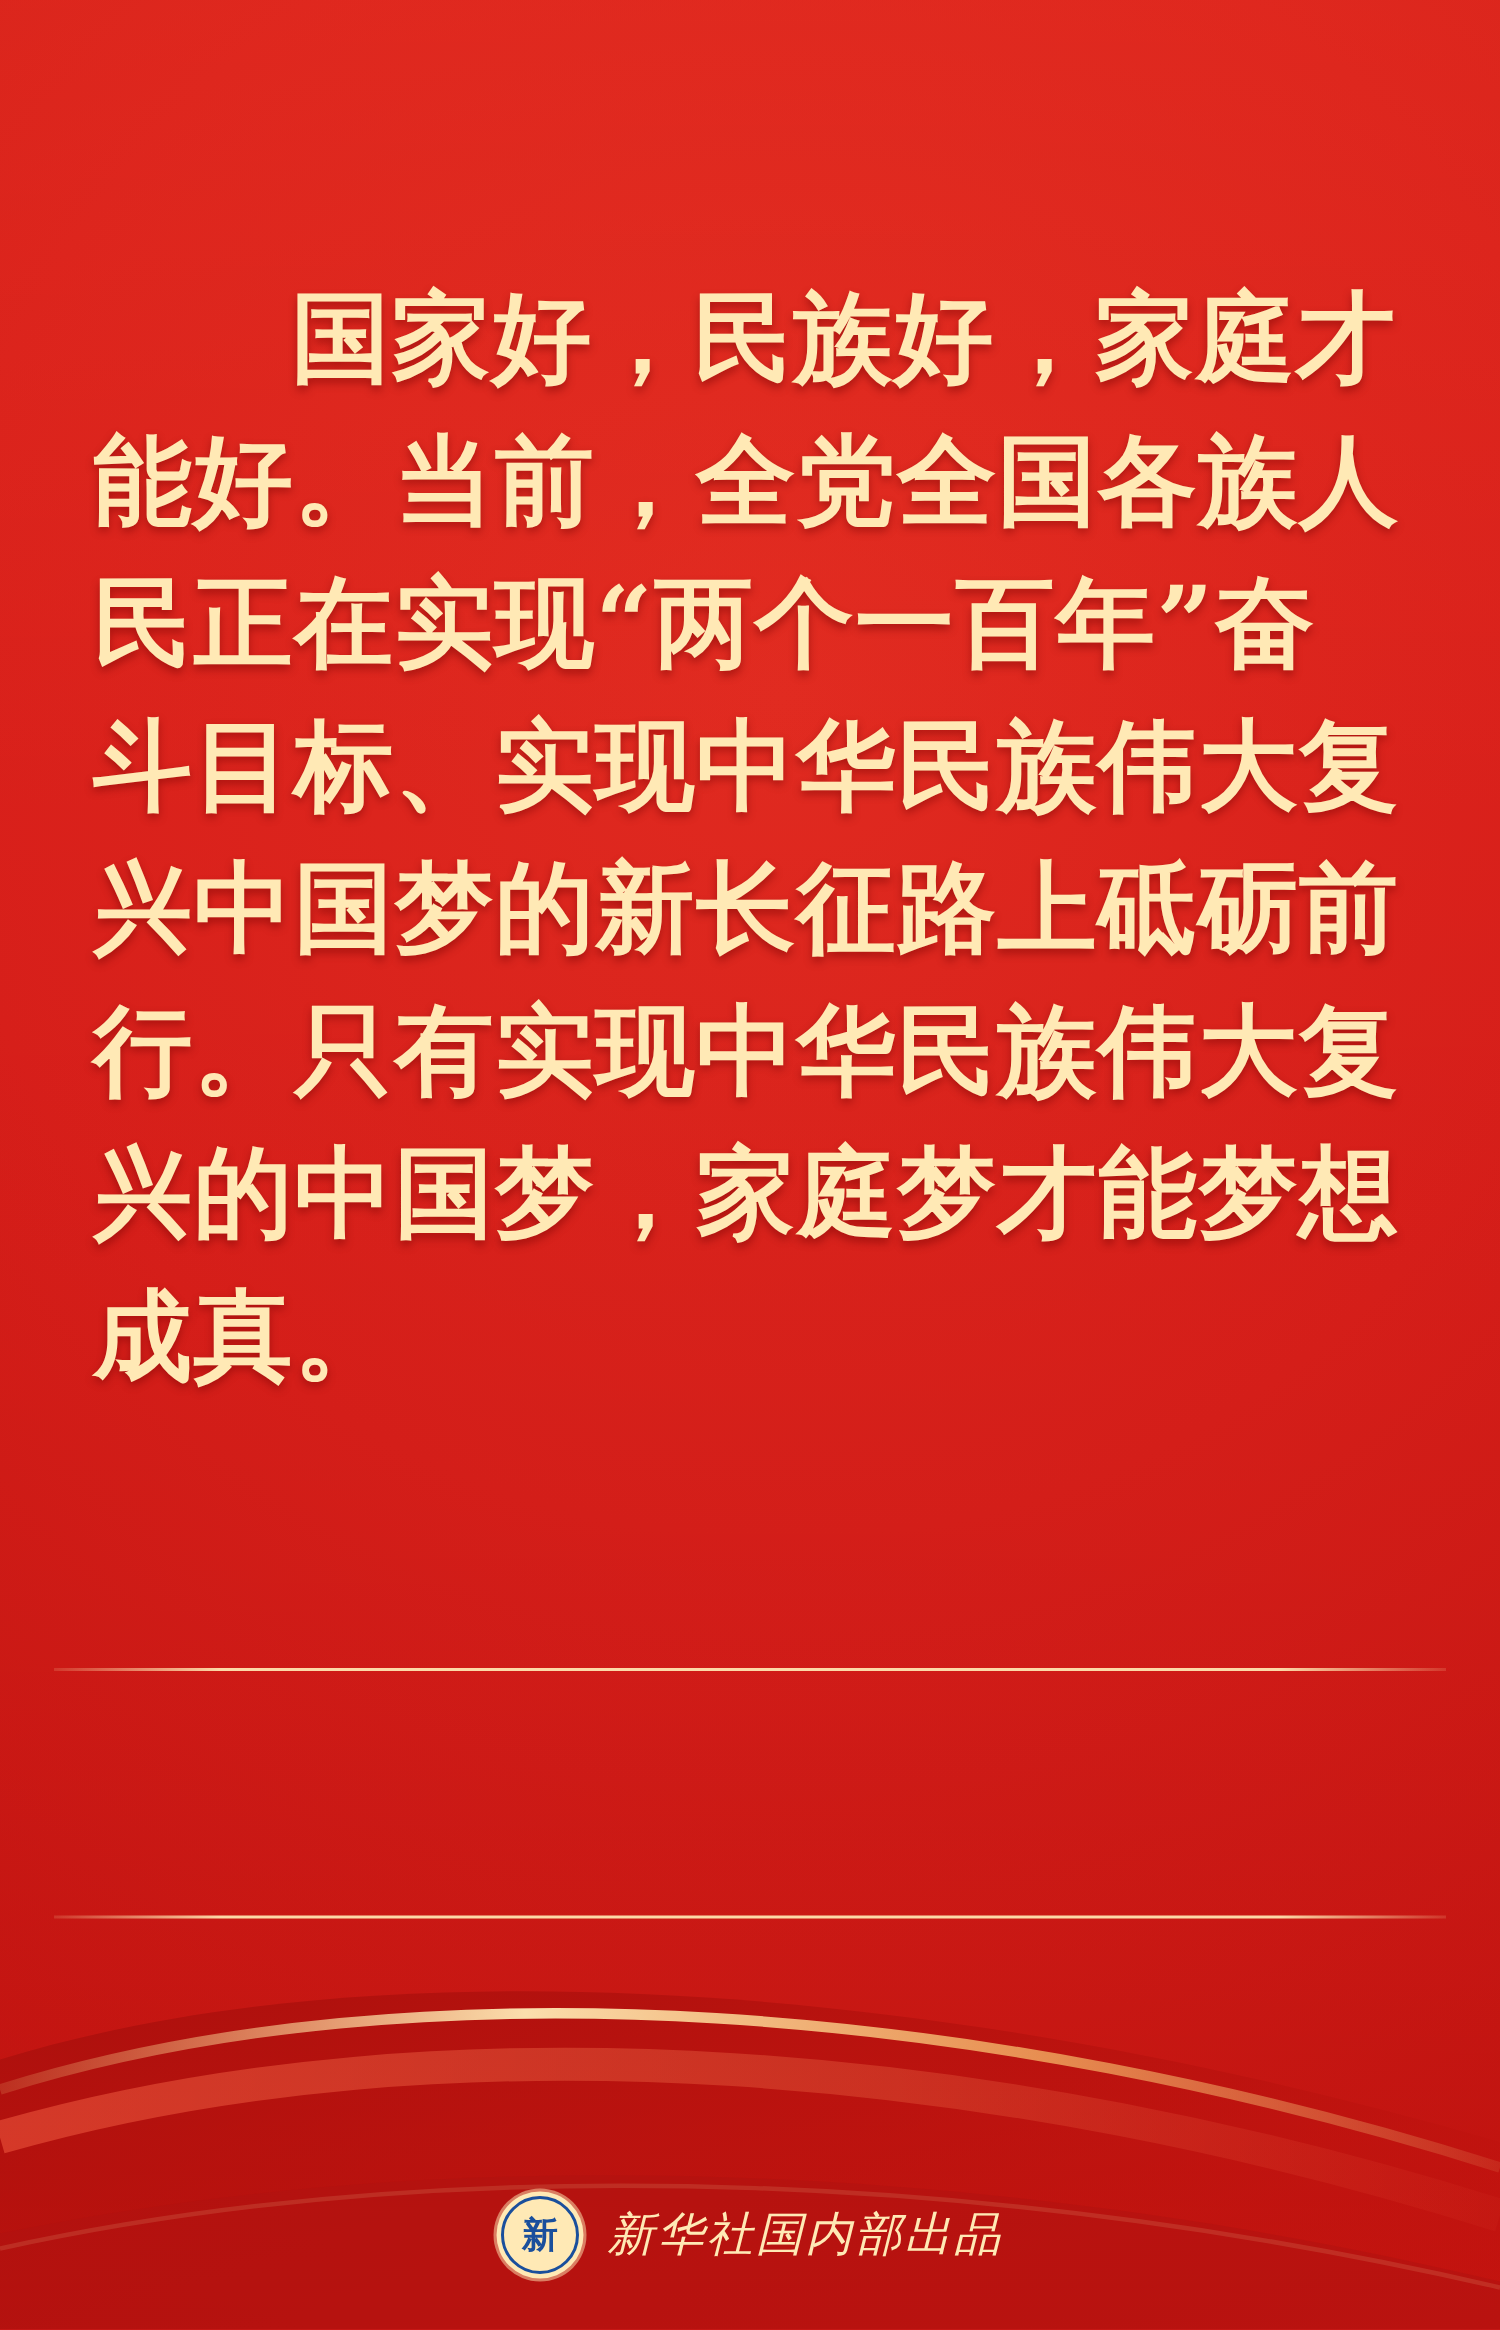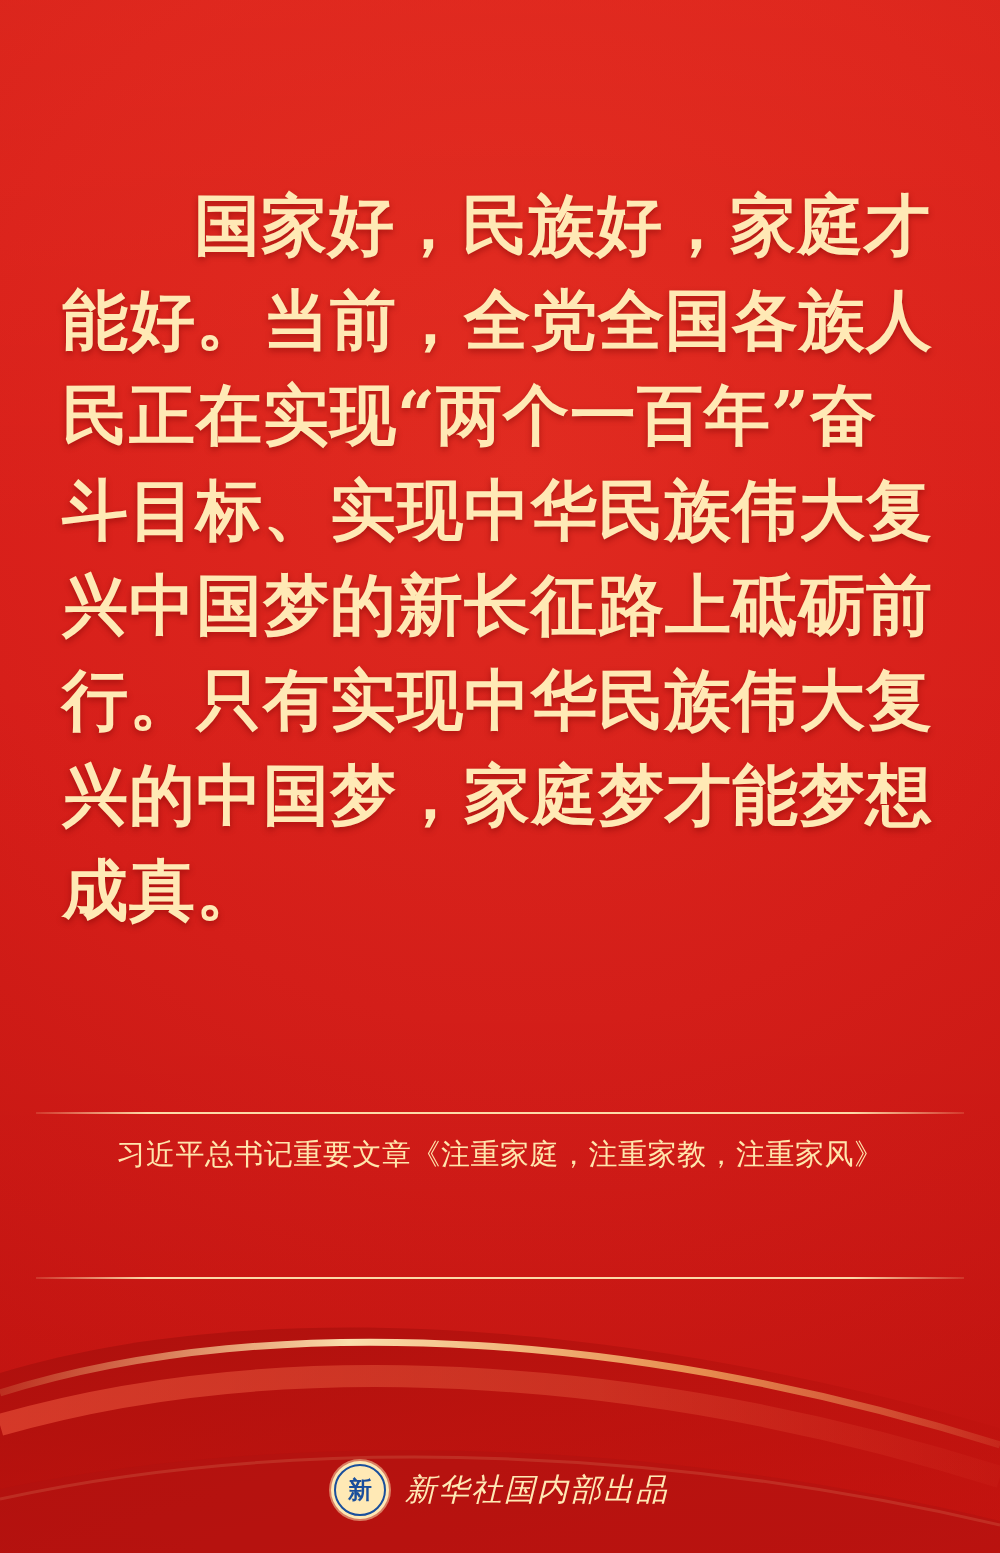--- a/index.html
+++ b/index.html
@@ -125,21 +125,20 @@
 
 <div class="poster">
 
   <div class="sheen"></div>
 
   <div class="quote">国家好，民族好，家庭才能好。当前，全党全国各族人民正在实现“两个一百年”奋斗目标、实现中华民族伟大复兴中国梦的新长征路上砥砺前行。只有实现中华民族伟大复兴的中国梦，家庭梦才能梦想成真。</div>
 
   <div class="divider top"></div>
 
   <div class="caption">
-    <div class="line2">习近平总书记重要文章《注重家庭，注重家教，注重家风》</div>
   </div>
 
   <div class="divider bottom"></div>
 
   <svg class="ribbon" viewBox="0 0 1000 300" preserveAspectRatio="none">
     <defs>
       <linearGradient id="glow" x1="0" y1="0" x2="1" y2="0">
         <stop offset="0%" stop-color="#ffd98a" stop-opacity="0.15"></stop>
         <stop offset="35%" stop-color="#ffe9b5" stop-opacity="0.95"></stop>
         <stop offset="70%" stop-color="#ffcf73" stop-opacity="0.65"></stop>

